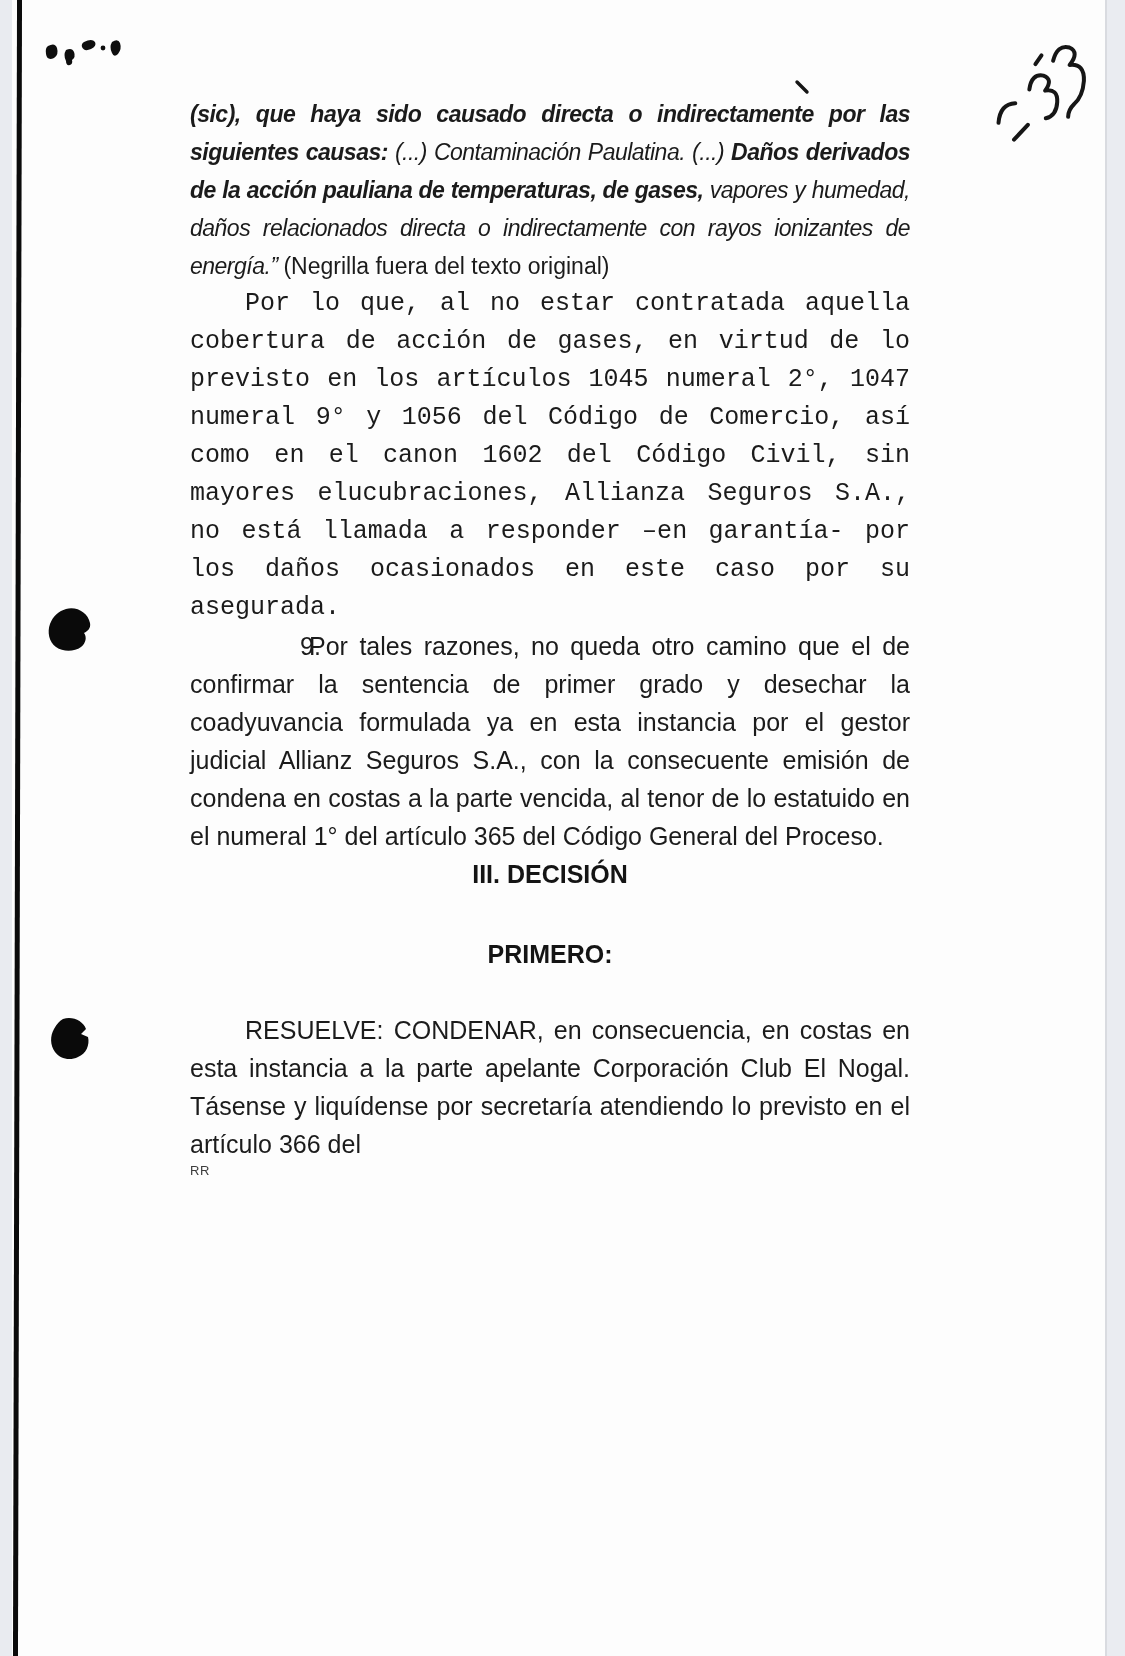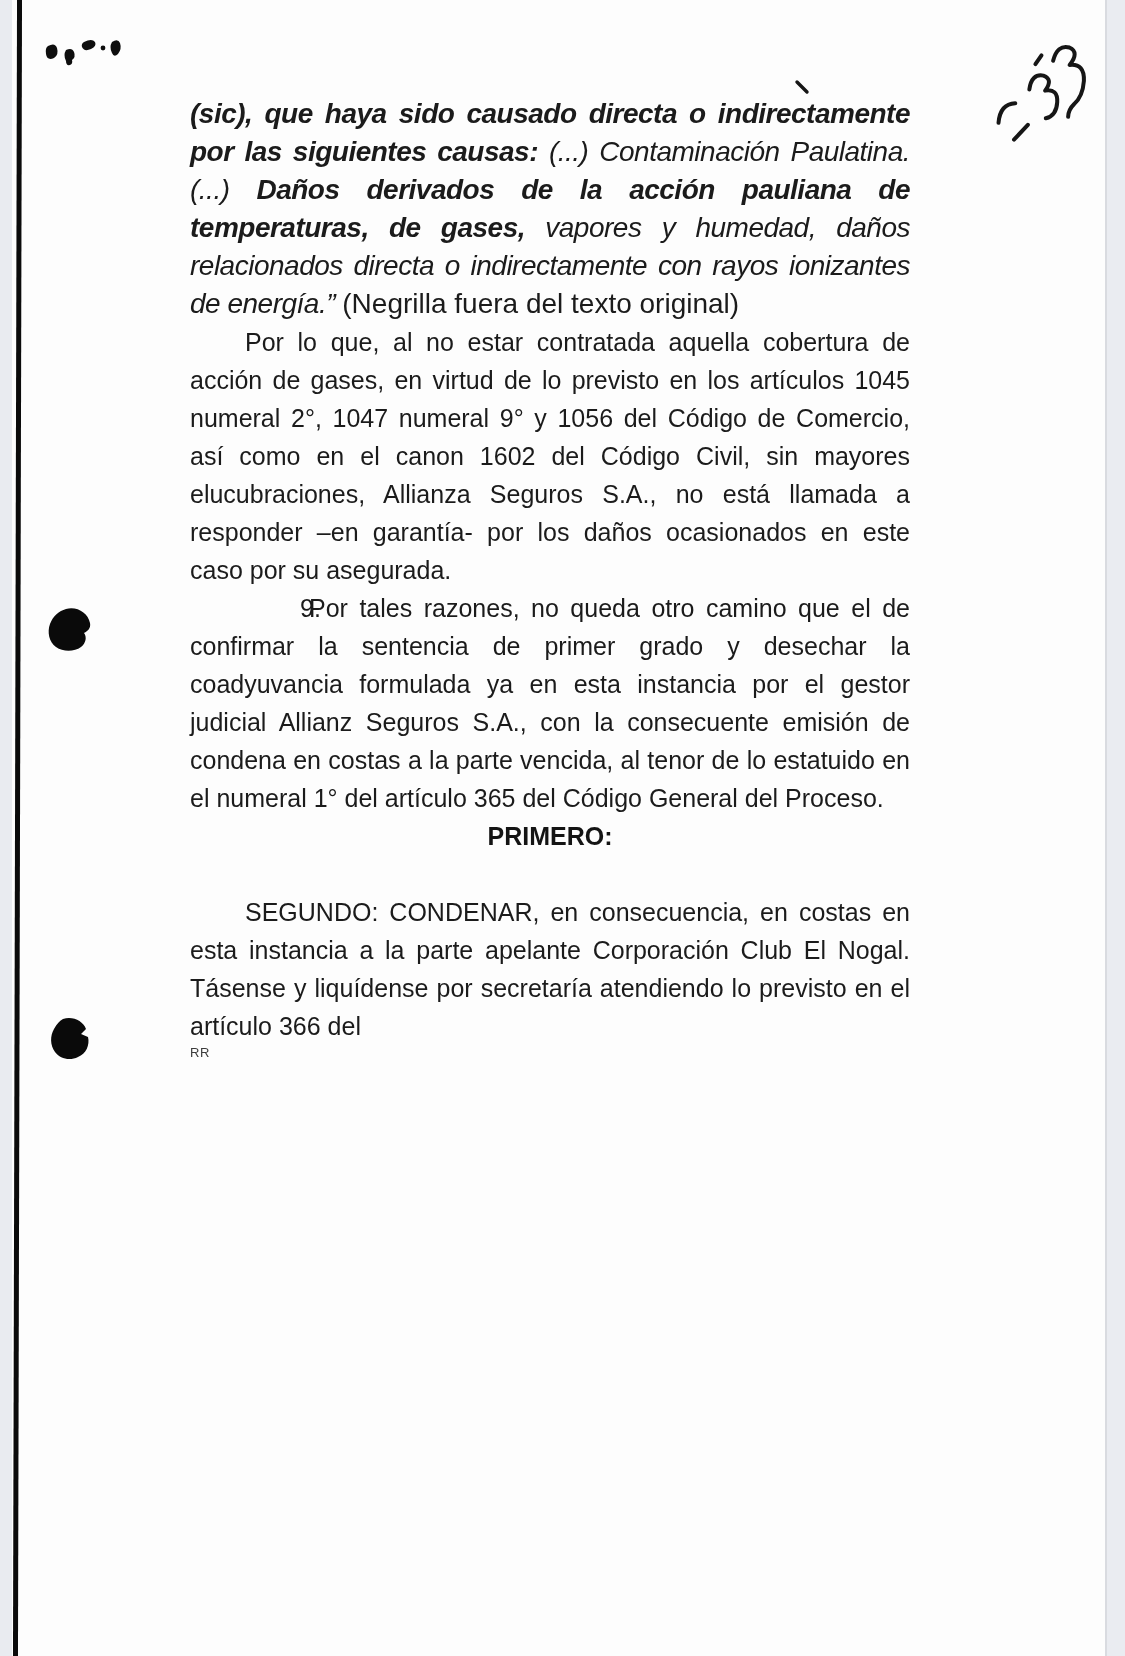--- a/index.html
+++ b/index.html
@@ -7,24 +7,24 @@
     position:relative;width:1125px;height:1656px;background:#fdfdfd;overflow:hidden;
     font-family:"Liberation Sans","DejaVu Sans",sans-serif;color:#1b1b1b;
   }
   
   .gray-left{position:absolute;left:0;top:0;width:12px;height:1656px;background:#e9ebf0;}
   .black-bar{position:absolute;left:15px;top:-6px;width:5px;height:1668px;background:#0b0b0b;transform:rotate(0.14deg);}
   .gray-right{position:absolute;right:0;top:0;width:18px;height:1656px;background:#eaecf1;border-left:2px solid #d9dbe0;}
   
   .textcol{position:absolute;left:190px;top:95px;width:720px;font-size:25px;line-height:38px;}
   .textcol p{margin:0;text-align:justify;}
-  .quote{margin-left:55px;font-size:28px;letter-spacing:-0.5px;font-style:italic;margin-bottom:41px;}
+  .quote{margin-left:55px;font-size:23px;letter-spacing:-0.5px;font-style:italic;margin-bottom:41px;}
   .quote .bi{font-weight:bold;}
   .quote .rg{font-style:normal;letter-spacing:0;}
-  .p-porloque{margin-bottom:74px;text-indent:55px;}
+  .p-porloque{margin-bottom:74px;text-indent:55px;font-family:Liberation Mono, monospace;}
   .p-nueve{margin-bottom:36px;text-indent:55px;}
   .p-nueve .num{display:inline-block;width:64px;font-style:normal;}
   .b{font-weight:normal;margin-top:40px;}
   h3{margin:0;text-align:center;font-size:25px;line-height:38px;font-weight:bold;color:#141414;}
   .h-dec{margin-bottom:42px;}
   .p-merito{margin-bottom:50px;text-indent:55px;}
   .h-res{margin-bottom:38px;}
   .p-primero{margin-bottom:53px;text-indent:55px;}
   .p-segundo{margin-bottom:0;text-indent:55px;}
   .rr{margin-top:24px;margin-left:6px;font-size:13px;line-height:16px;letter-spacing:0.5px;color:#3c3c3c;text-align:center;}
@@ -42,26 +42,27 @@
   <div class="gray-right"></div>
 
   <div class="textcol">
 
     <p class="quote"><span class="bi">(sic), que haya sido causado directa o indirectamente por las siguientes causas: </span><span>(...) Contaminación Paulatina. (...) </span><span class="bi">Daños derivados de la acción pauliana de temperaturas, de gases, </span><span>vapores y humedad, daños relacionados directa o indirectamente con rayos ionizantes de energía.” </span><span class="rg">(Negrilla fuera del texto original)</span></p>
 
     <p class="p-porloque"><span>Por lo que, al no estar contratada aquella cobertura de acción de gases, en virtud de lo previsto en los artículos 1045 numeral 2°, 1047 numeral 9° y 1056 del Código de Comercio, así como en el canon 1602 del Código Civil, sin mayores elucubraciones, Allianza Seguros S.A., no está llamada a responder –en garantía- por los daños ocasionados en este caso por su asegurada.</span></p>
 
     <p class="p-nueve"><span class="num">9.</span><span>Por tales razones, no queda otro camino que el de confirmar la sentencia de primer grado y desechar la coadyuvancia formulada ya en esta instancia por el gestor judicial </span><span class="b">Allianz Seguros S.A.</span><span>, con la consecuente emisión de condena en costas a la parte vencida, al tenor de lo estatuido en el numeral 1° del artículo 365 del Código General del Proceso.</span></p>
 
+    <h3 class="h-dec">III. DECISIÓN</h3>
 
 
     <h3 class="h-res">PRIMERO:</h3>
 
 
-    <p class="p-segundo"><span class="b">SEGUNDO: CONDENAR,</span><span> en consecuencia, en costas en esta instancia a la parte apelante </span><span class="b">Corporación Club El Nogal</span><span>. Tásense y liquídense por secretaría atendiendo lo previsto en el artículo 366 del</span></p>
+    <p class="p-segundo"><span class="b">RESUELVE: CONDENAR,</span><span> en consecuencia, en costas en esta instancia a la parte apelante </span><span class="b">Corporación Club El Nogal</span><span>. Tásense y liquídense por secretaría atendiendo lo previsto en el artículo 366 del</span></p>
 
     <p class="rr">RR</p>
   </div>
 
   <div class="scribble" aria-label="33"></div>
 
   <svg class="marks" viewBox="0 0 1125 1656" xmlns="http://www.w3.org/2000/svg" aria-hidden="true">
 
     <g fill="#0e0e0e">
       <path d="M48 46 q7 -4 9 2 q2 7 -3 10 q-7 3 -8 -4 q-1 -6 2 -8 z"></path>

